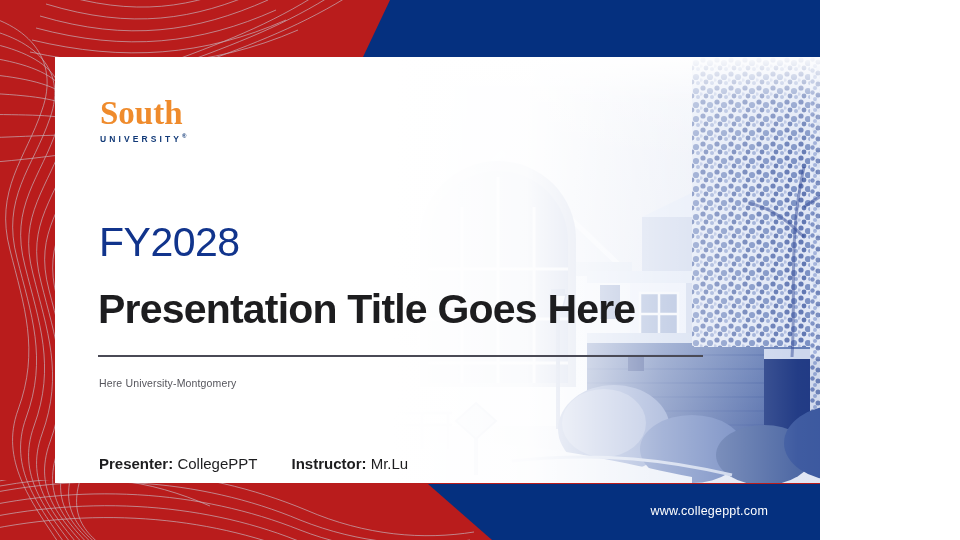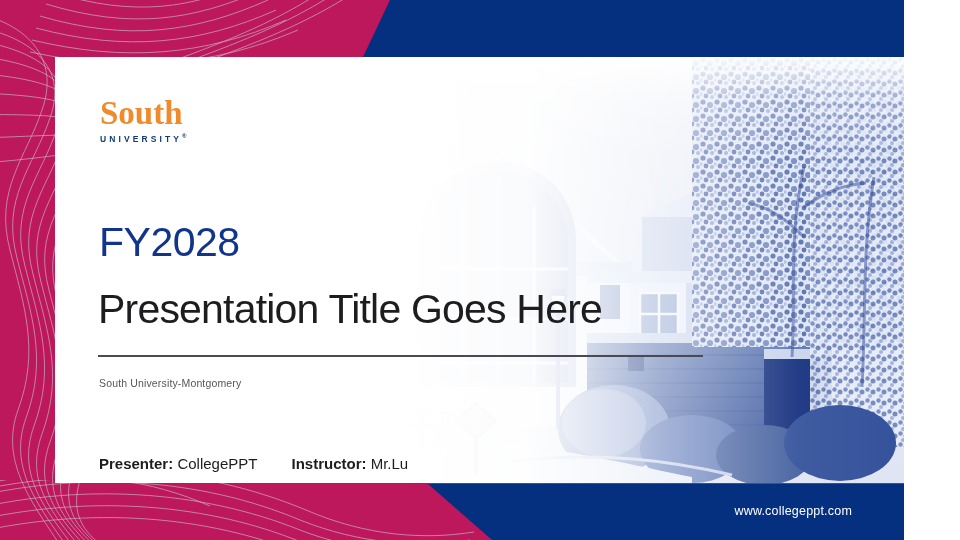--- a/index.html
+++ b/index.html
@@ -5,24 +5,25 @@
   html, body {
     margin: 0;
     padding: 0;
     background: #ffffff;
   }
   body {
     font-family: "Liberation Sans", sans-serif;
   }
   #slide {
     position: relative;
-    width: 904px;
+    width: 776px;
     height: 540px;
     overflow: hidden;
-    background: #be185d;
+    background: #b91c1c;
+    padding-left: 44px;
   }
 
   
   .topo {
     position: absolute;
     inset: 0;
     pointer-events: none;
   }
   .topo svg { display: block; width: 960px; height: 540px; }
 
@@ -93,21 +94,21 @@
     font-weight: 400;
     color: #11348c;
     letter-spacing: -0.5px;
     line-height: 1;
   }
   .maintitle {
     position: absolute;
     left: 43px;
     top: 231px;
     font-size: 41px;
-    font-weight: 400;
+    font-weight: 700;
     color: #1d1d1f;
     letter-spacing: -0.8px;
     line-height: 1.05;
     white-space: nowrap;
   }
   .rule {
     position: absolute;
     left: 43px;
     top: 298px;
     width: 605px;
@@ -334,21 +335,21 @@
       <span class="logo-word">South</span>
       <span class="logo-sub"><span>UNIVERSITY</span><sup>®</sup></span>
     </div>
 
     <div class="fy">FY2028</div>
 
     <div class="maintitle">Presentation Title Goes Here</div>
 
     <div class="rule"></div>
 
-    <div class="subtitle">South University-Montgomery</div>
+    <div class="subtitle">Here University-Montgomery</div>
 
     <div class="credits">
       <span class="lab">Presenter:</span>
       <span class="val">CollegePPT</span>
       <span class="gap"></span>
       <span class="lab">Instructor:</span>
       <span class="val">Mr.Lu</span>
     </div>
   </div>
 

